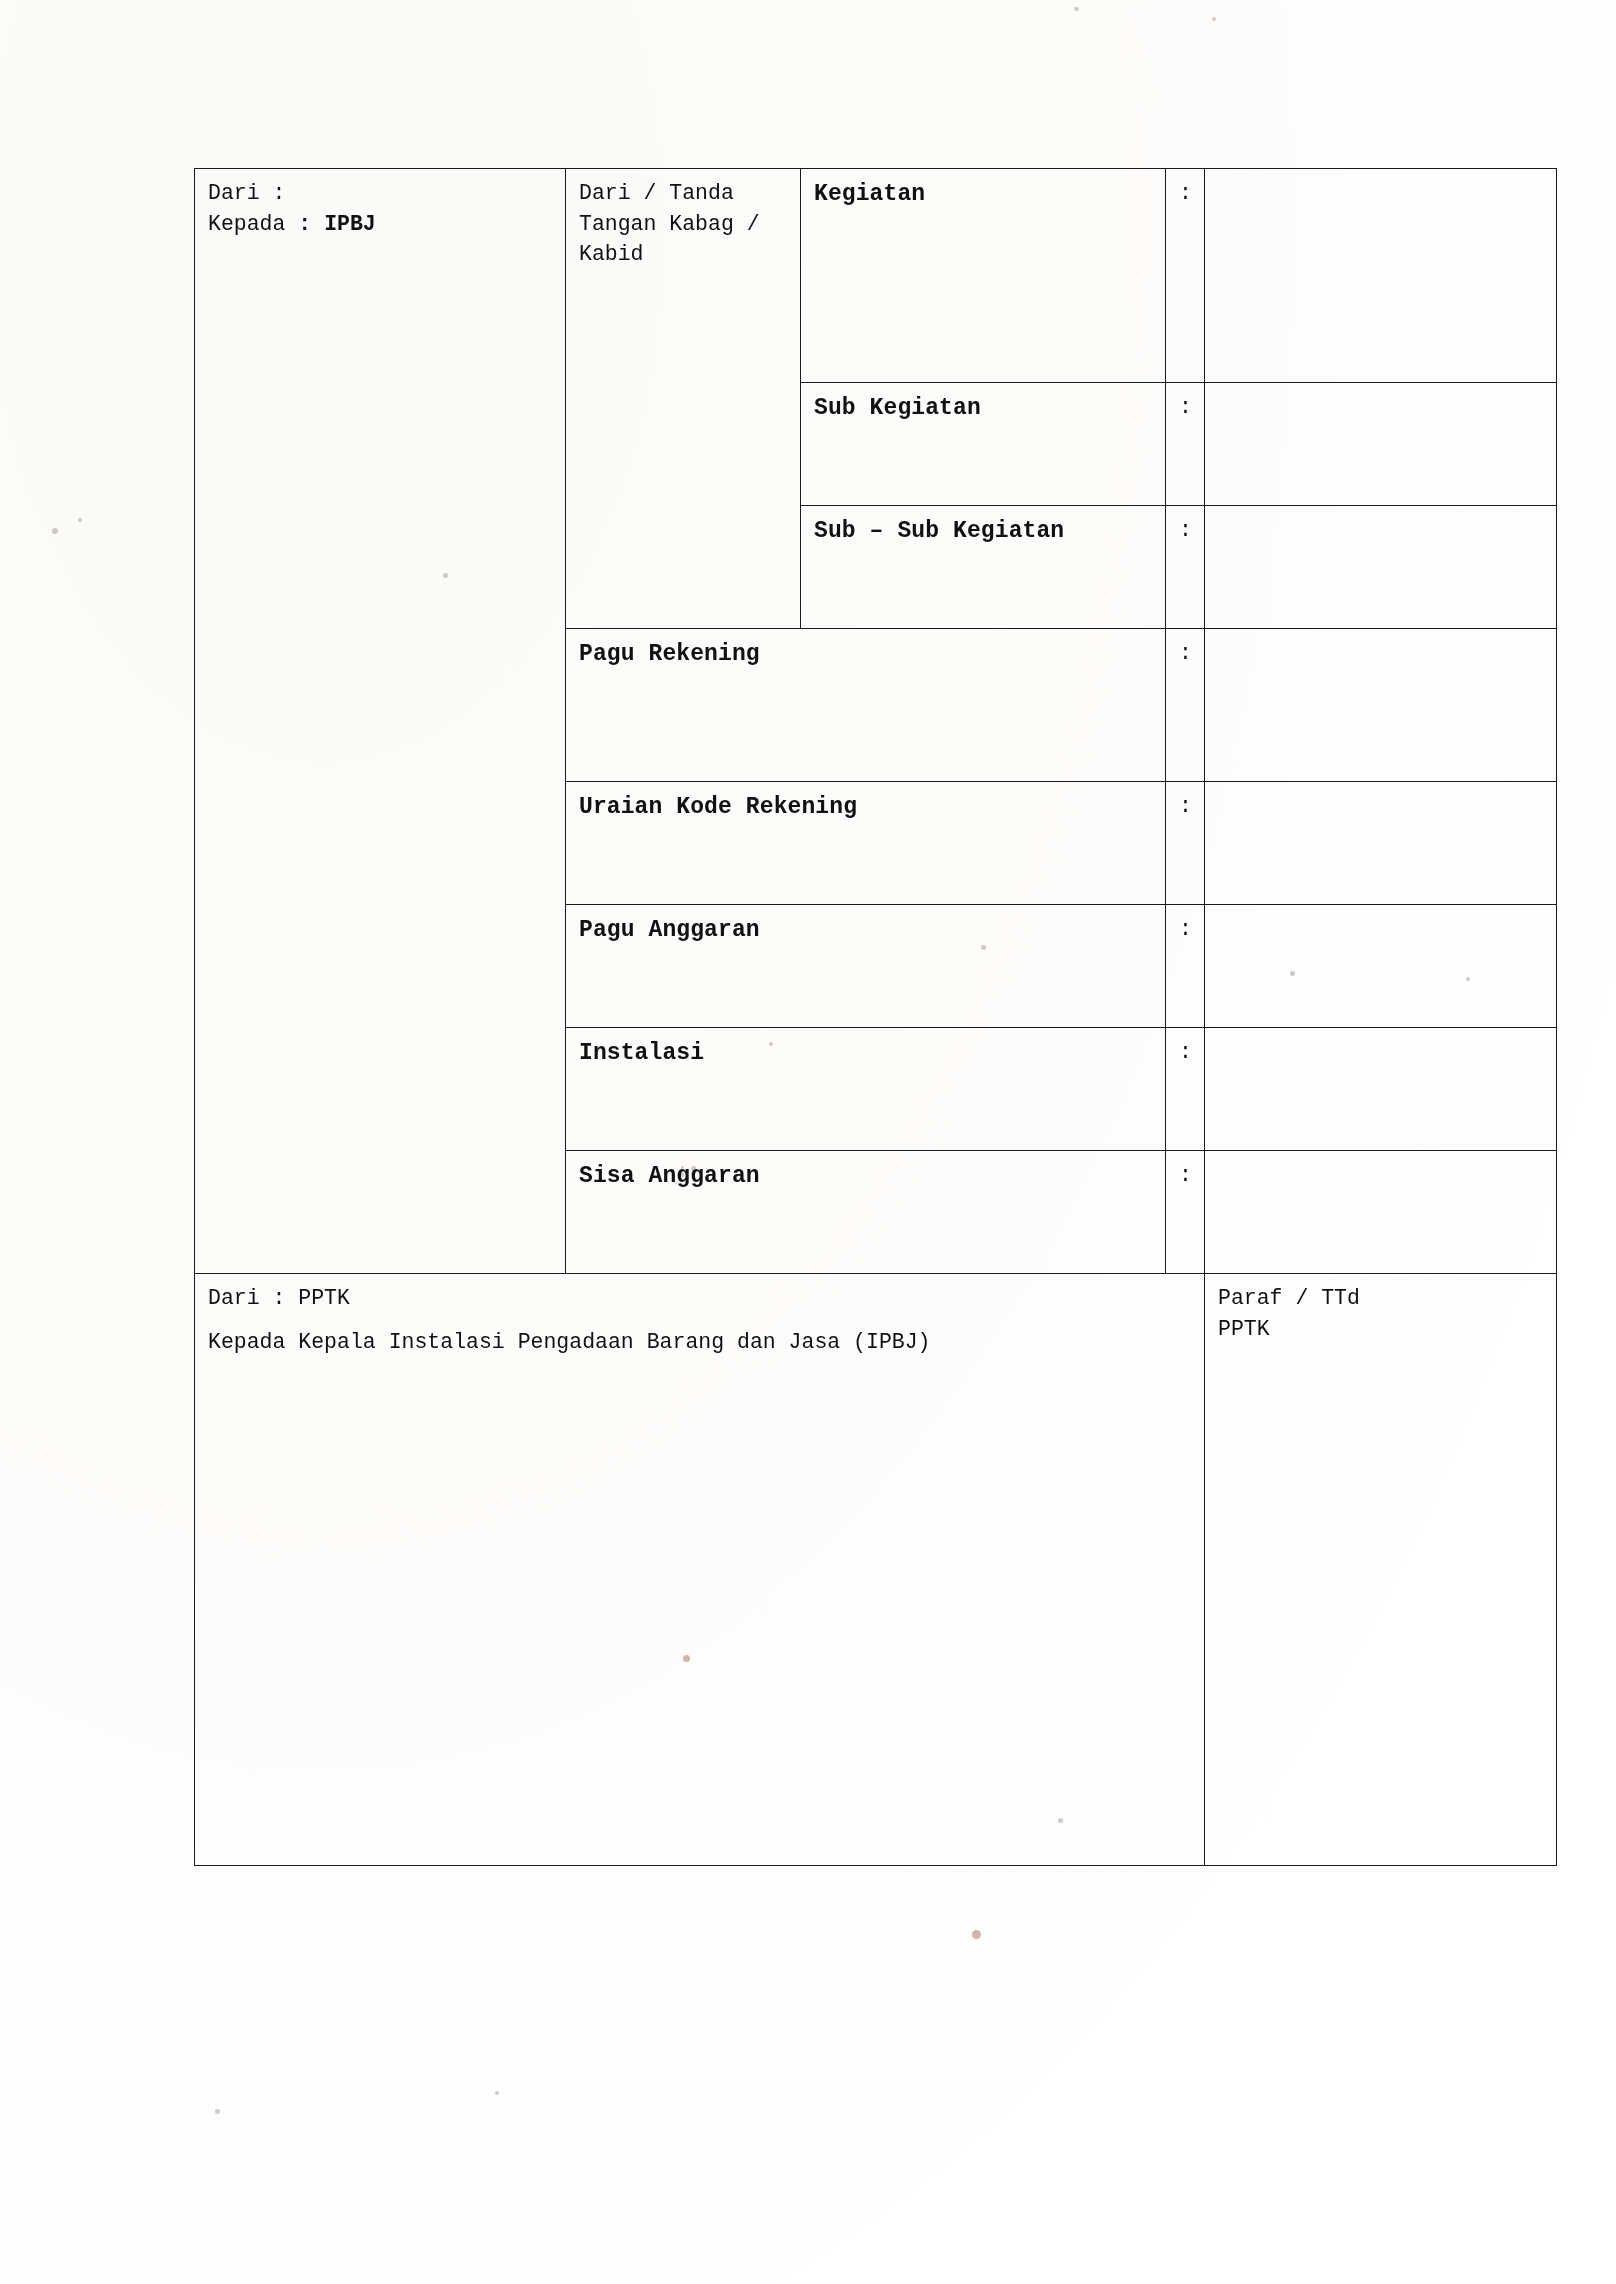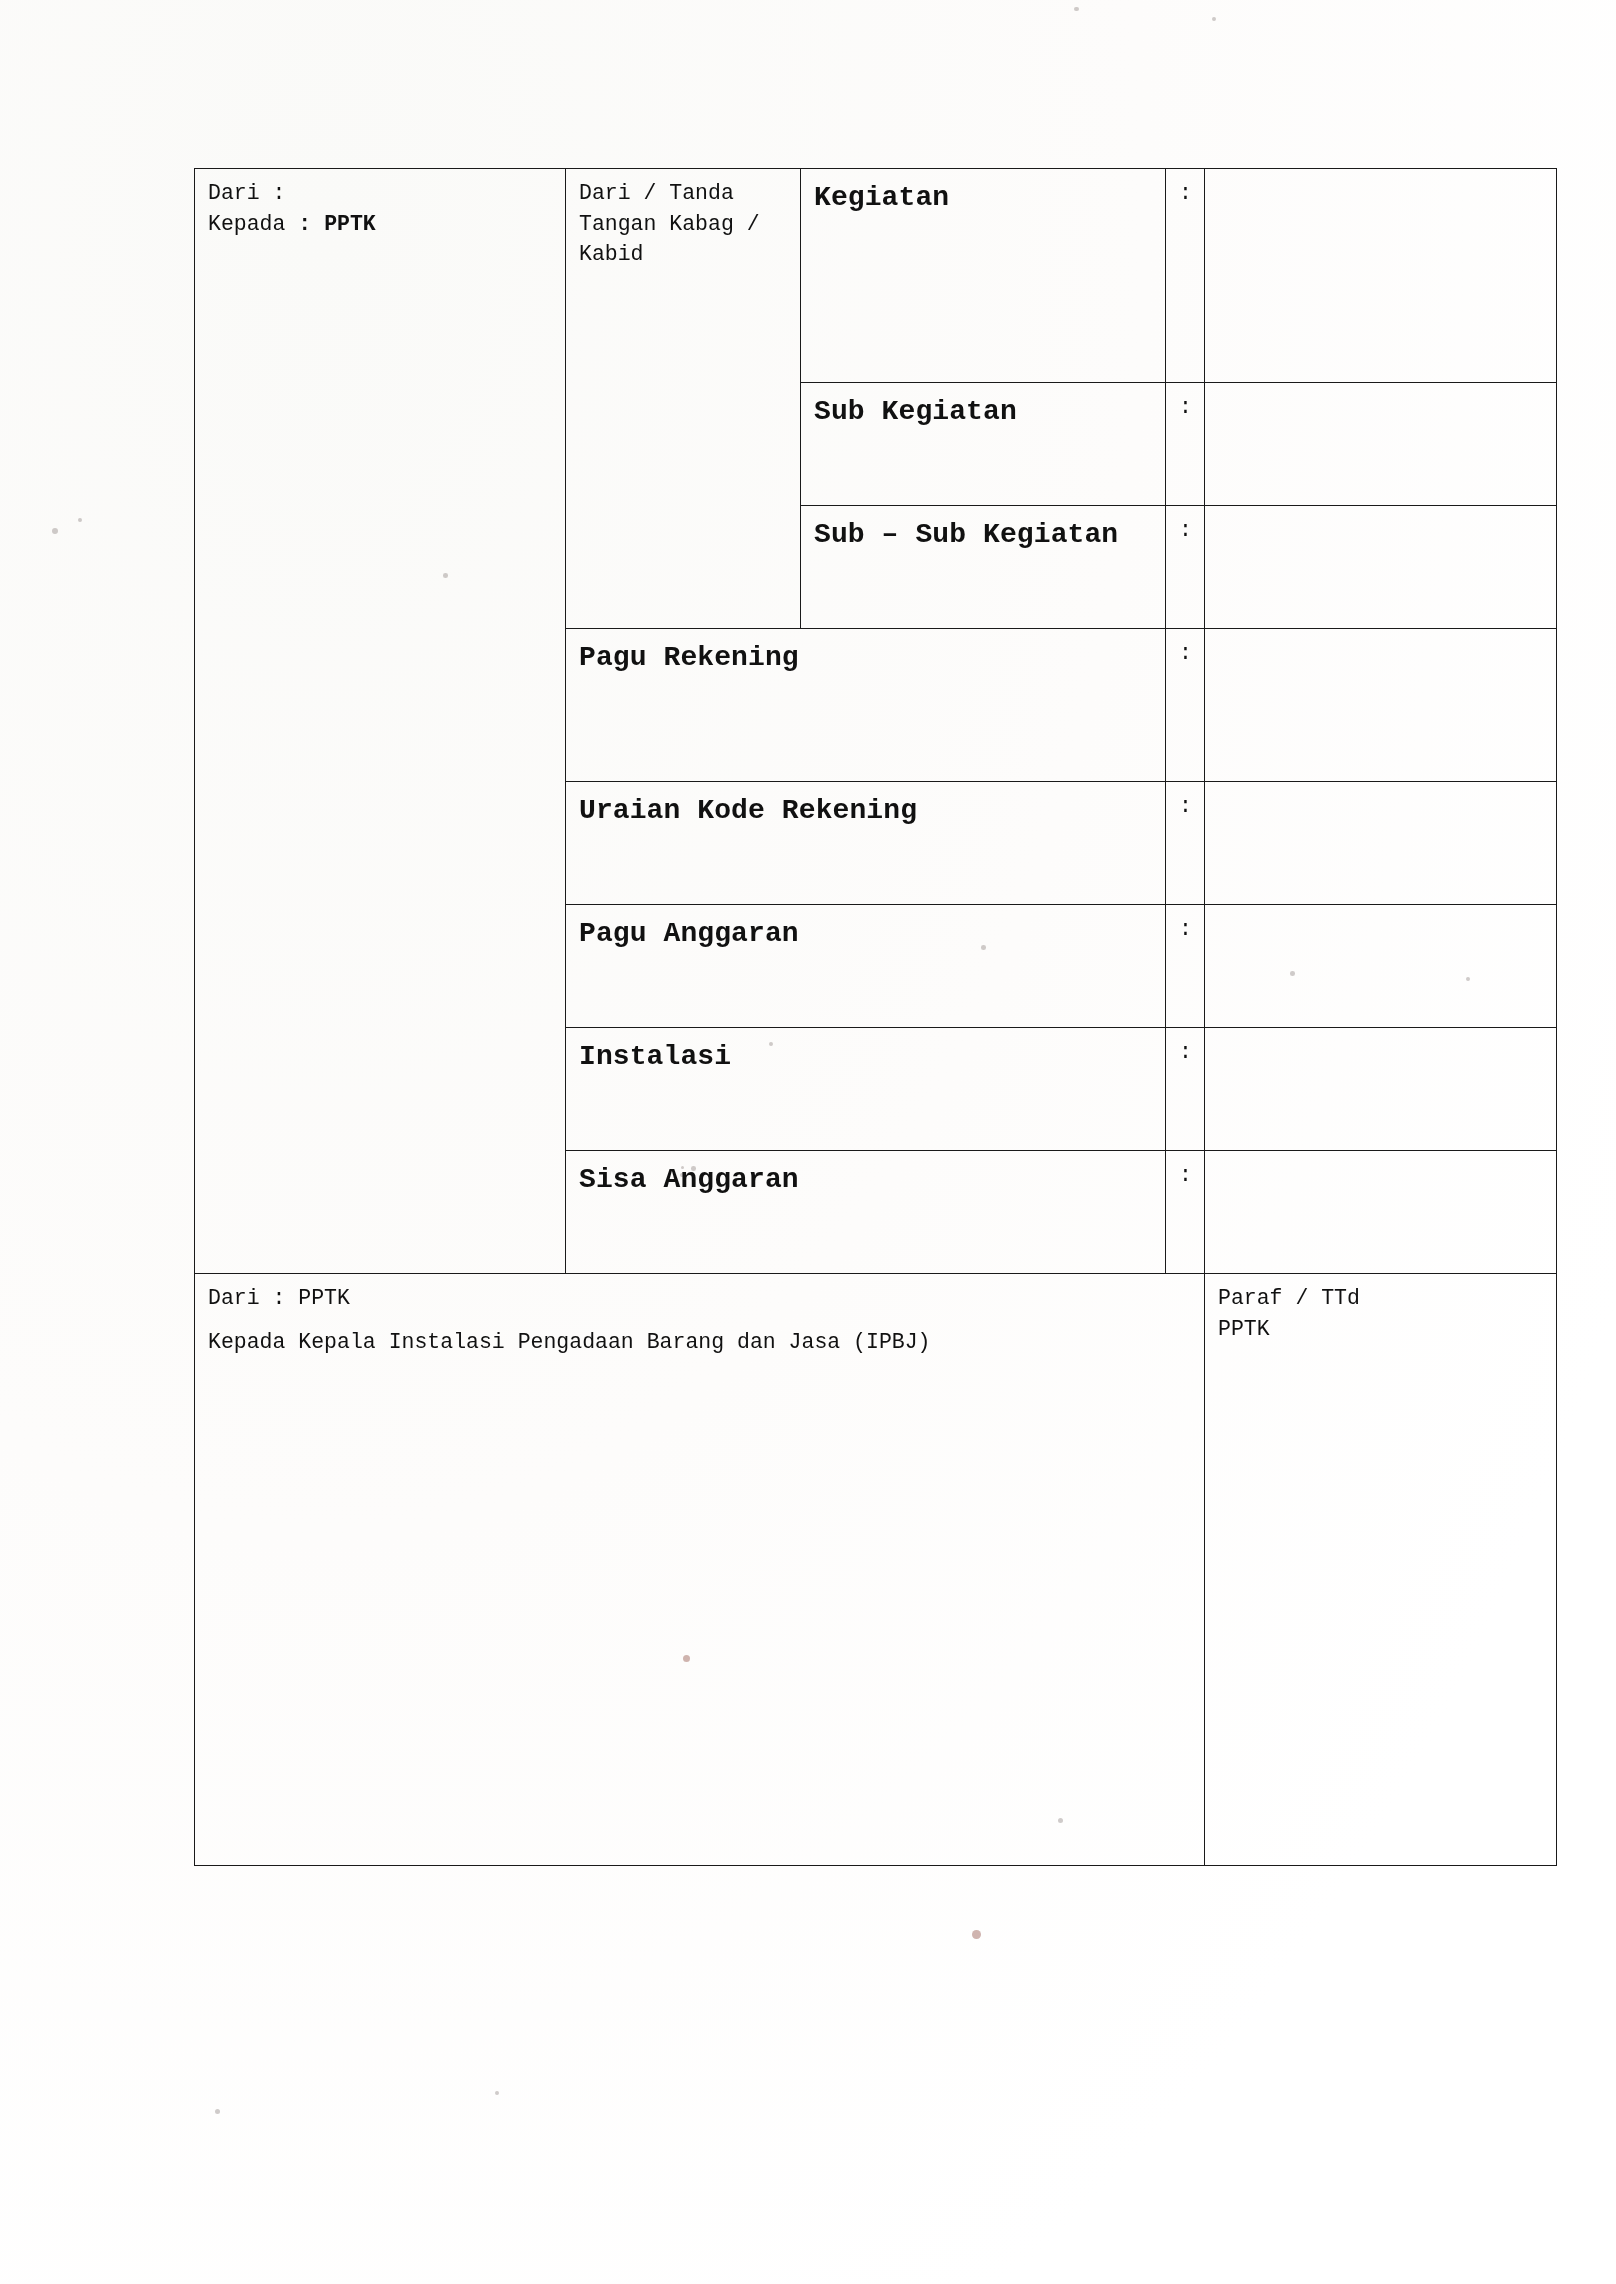--- a/index.html
+++ b/index.html
@@ -53,21 +53,21 @@
   }
 
   .lbl-plain {
     font-weight: 400;
   }
   .lbl-bold {
     font-weight: 700;
   }
   .bold-label {
     font-weight: 700;
-    font-size: 28px;
+    font-size: 23px;
     letter-spacing: 0.1px;
   }
   .colon {
     font-weight: 400;
     font-size: 21.5px;
     text-align: left;
   }
 
   .cell-tall-1 { height: 195px; }
   .cell-h-med { height: 104px; }
@@ -135,21 +135,21 @@
         <col style="width:39px">
         <col style="width:352px">
       </colgroup>
       <tbody>
 
         <tr>
           <td rowspan="8" class="cell-tall-1">
             <div class="lbl-plain">Dari :</div>
             <div>
               <span class="lbl-plain">Kepada</span>
-              <span class="lbl-bold">: PPTK</span>
+              <span class="lbl-bold">: IPBJ</span>
             </div>
           </td>
           <td rowspan="3">
             <span class="lbl-plain">Dari / Tanda Tangan Kabag / Kabid</span>
           </td>
           <td class="cell-tall-1">
             <span class="bold-label">Kegiatan</span>
           </td>
           <td class="cell-tall-1">
             <span class="colon">:</span>

